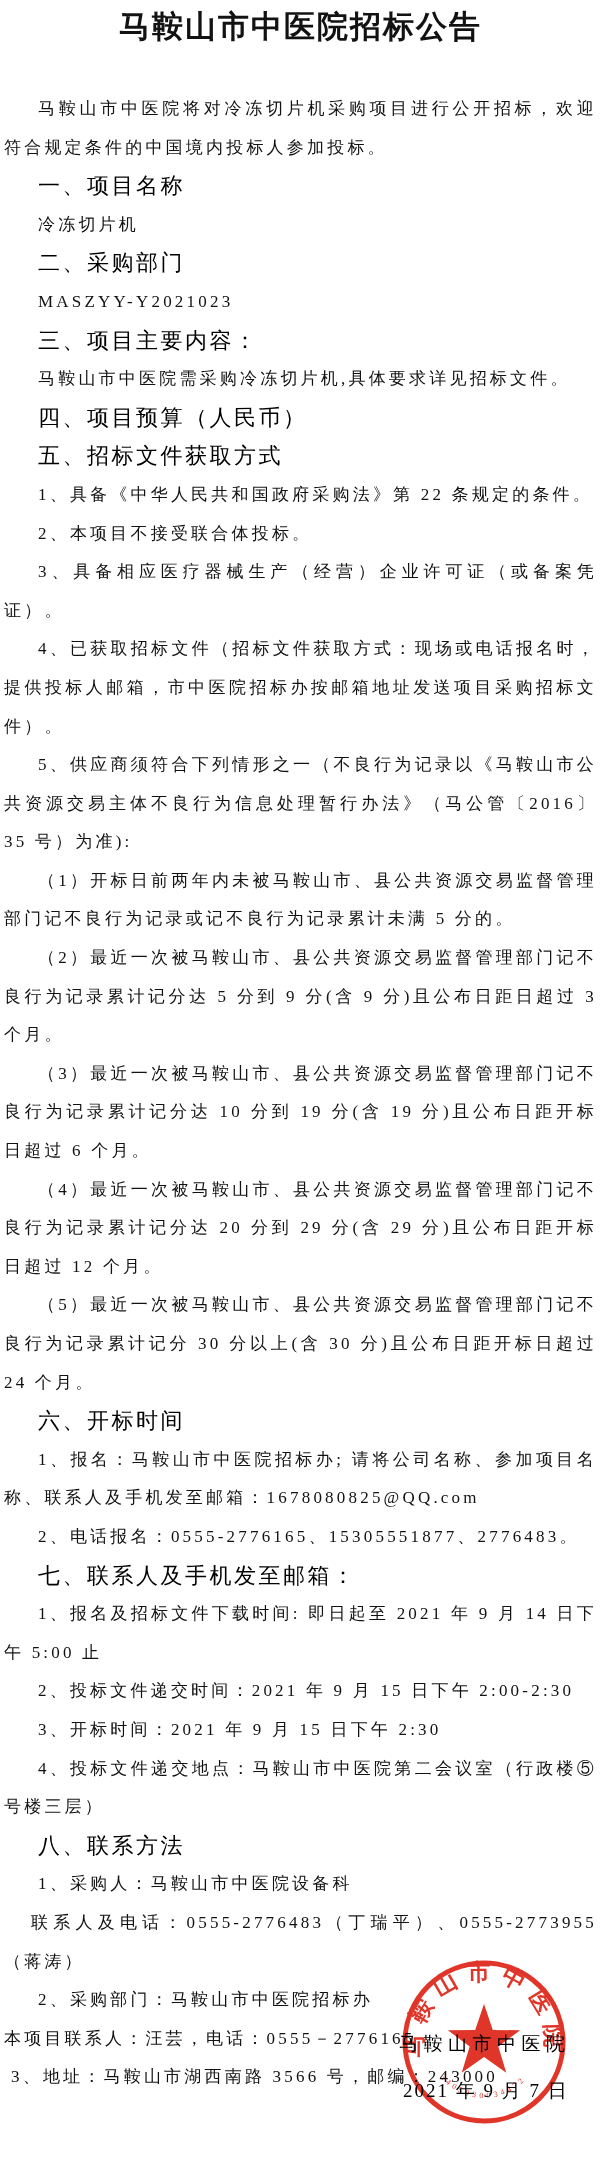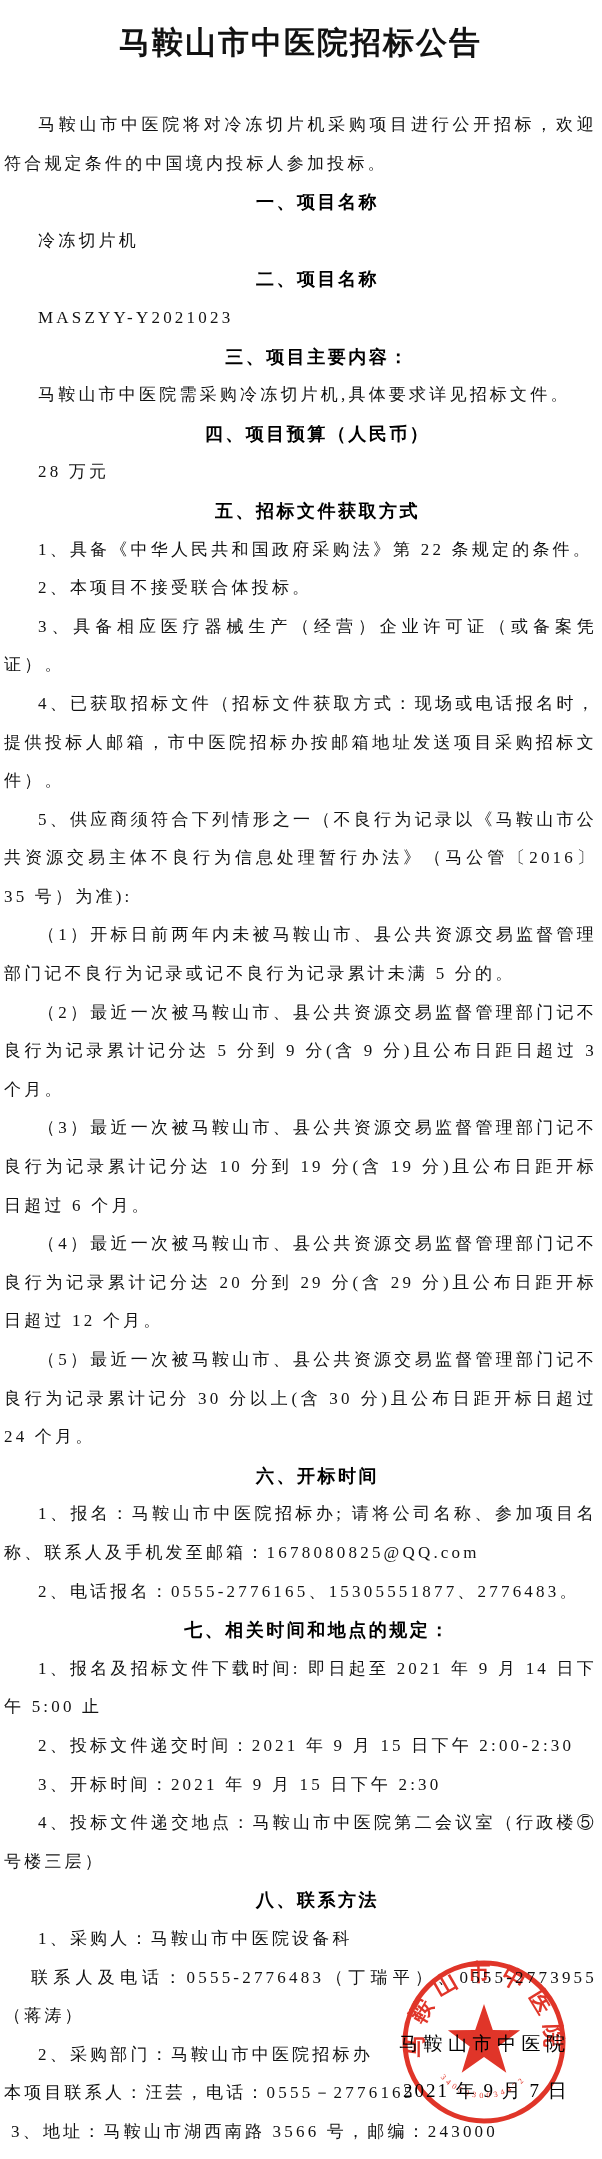--- a/index.html
+++ b/index.html
@@ -4,21 +4,21 @@
 <style>
   html,body{margin:0;padding:0;background:#ffffff;}
   .page{
     position:relative;
     width:602px;height:2159px;
     background:#ffffff;
     color:#121212;
     font-family:"Liberation Serif","DejaVu Serif",serif;
     overflow:hidden;
   }
-  .content{padding:18px 5px 0 4px;}
+  .content{padding:2px 5px 0 4px;}
   h1.title{
     margin:2px 0 0 0;
     text-align:center;
     font-size:31px;
     line-height:46px;
     font-weight:bold;
     letter-spacing:2px;
     font-family:"Liberation Serif","DejaVu Serif",serif;
   }
   .content p{
@@ -29,28 +29,27 @@
     text-align:justify;
   }
   p.intro{margin-top:40px;}
   .ind2{text-indent:34px;}
   .ind16{text-indent:27px;}
   .ind04{text-indent:7px;}
   .ind0{text-indent:0;font-family:Liberation Serif, serif;}
   .tight{margin-top:-11px;}
   h2.sec{
     margin:0;
-    font-size:18px;
+    font-size:22px;
     line-height:38.6px;
-    font-weight:bold;
+    font-weight:normal;
     letter-spacing:2.5px;
     text-indent:34px;
     font-family:"Liberation Sans","DejaVu Sans",sans-serif;
     color:#000;
-    text-align:center;
   }
   .sig-name{
     position:absolute;left:399px;top:2031px;
     font-size:19px;letter-spacing:5.5px;color:#000;white-space:nowrap;
   }
   .sig-date{
     position:absolute;left:403px;top:2078px;
     font-size:19px;letter-spacing:2px;color:#000;white-space:nowrap;
   }
   .stamp{
@@ -67,46 +66,45 @@
 <div class="page">
   <div class="content">
 
     <h1 class="title">马鞍山市中医院招标公告</h1>
 
     <p class="intro ind2">马鞍山市中医院将对冷冻切片机采购项目进行公开招标，欢迎符合规定条件的中国境内投标人参加投标。</p>
 
     <h2 class="sec">一、项目名称</h2>
     <p class="ind2">冷冻切片机</p>
 
-    <h2 class="sec">二、项目名称</h2>
+    <h2 class="sec">二、采购部门</h2>
     <p class="ind2">MASZYY-Y2021023</p>
 
     <h2 class="sec">三、项目主要内容：</h2>
     <p class="ind2">马鞍山市中医院需采购冷冻切片机,具体要求详见招标文件。</p>
 
     <h2 class="sec">四、项目预算（人民币）</h2>
-    <p class="ind2">28 万元</p>
 
     <h2 class="sec">五、招标文件获取方式</h2>
     <p class="ind2">1、具备《中华人民共和国政府采购法》第 22 条规定的条件。</p>
     <p class="ind2">2、本项目不接受联合体投标。</p>
     <p class="ind2">3、具备相应医疗器械生产（经营）企业许可证（或备案凭证）。</p>
     <p class="ind2">4、已获取招标文件（招标文件获取方式：现场或电话报名时，提供投标人邮箱，市中医院招标办按邮箱地址发送项目采购招标文件）。</p>
     <p class="ind2">5、供应商须符合下列情形之一（不良行为记录以《马鞍山市公共资源交易主体不良行为信息处理暂行办法》（马公管〔2016〕35 号）为准):</p>
     <p class="ind2">（1）开标日前两年内未被马鞍山市、县公共资源交易监督管理部门记不良行为记录或记不良行为记录累计未满 5 分的。</p>
     <p class="ind2">（2）最近一次被马鞍山市、县公共资源交易监督管理部门记不良行为记录累计记分达 5 分到 9 分(含 9 分)且公布日距日超过 3 个月。</p>
     <p class="ind2">（3）最近一次被马鞍山市、县公共资源交易监督管理部门记不良行为记录累计记分达 10 分到 19 分(含 19 分)且公布日距开标日超过 6 个月。</p>
     <p class="ind2">（4）最近一次被马鞍山市、县公共资源交易监督管理部门记不良行为记录累计记分达 20 分到 29 分(含 29 分)且公布日距开标日超过 12 个月。</p>
     <p class="ind2">（5）最近一次被马鞍山市、县公共资源交易监督管理部门记不良行为记录累计记分 30 分以上(含 30 分)且公布日距开标日超过 24 个月。</p>
 
     <h2 class="sec">六、开标时间</h2>
     <p class="ind2">1、报名：马鞍山市中医院招标办; 请将公司名称、参加项目名称、联系人及手机发至邮箱：1678080825@QQ.com</p>
     <p class="ind2">2、电话报名：0555-2776165、15305551877、2776483。</p>
 
-    <h2 class="sec">七、相关时间和地点的规定：</h2>
+    <h2 class="sec">七、联系人及手机发至邮箱：</h2>
     <p class="ind2">1、报名及招标文件下载时间: 即日起至 2021 年 9 月 14 日下午 5:00 止</p>
     <p class="ind2">2、投标文件递交时间：2021 年 9 月 15 日下午 2:00-2:30</p>
     <p class="ind2">3、开标时间：2021 年 9 月 15 日下午 2:30</p>
     <p class="ind2">4、投标文件递交地点：马鞍山市中医院第二会议室（行政楼⑤号楼三层）</p>
 
     <h2 class="sec">八、联系方法</h2>
     <p class="ind2">1、采购人：马鞍山市中医院设备科</p>
     <p class="ind16">联系人及电话：0555-2776483（丁瑞平）、0555-2773955（蒋涛）</p>
     <p class="ind2">2、采购部门：马鞍山市中医院招标办</p>
     <p class="ind0 tight">本项目联系人：汪芸，电话：0555－2776165</p>

